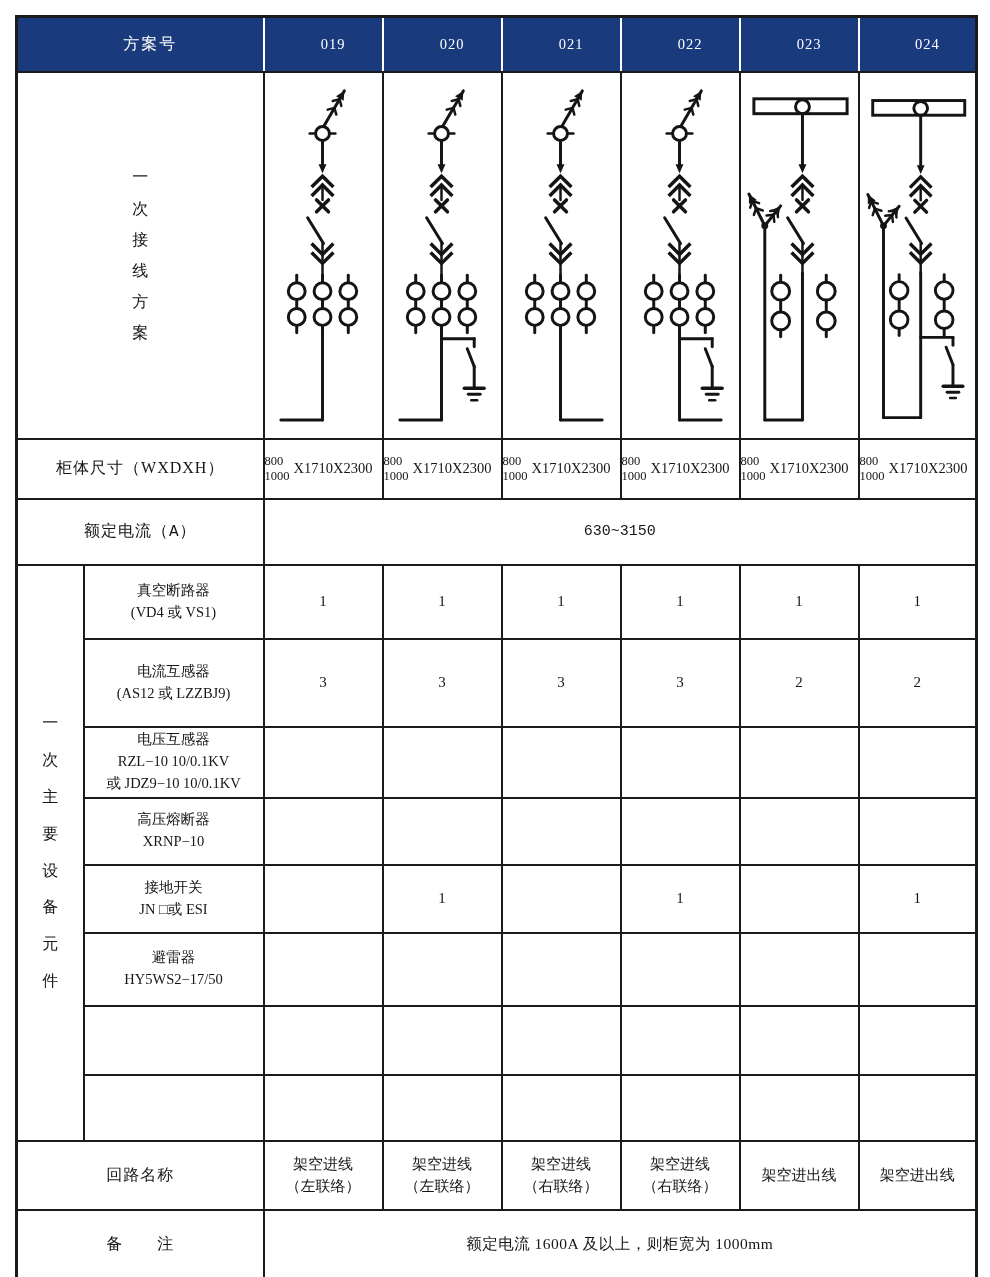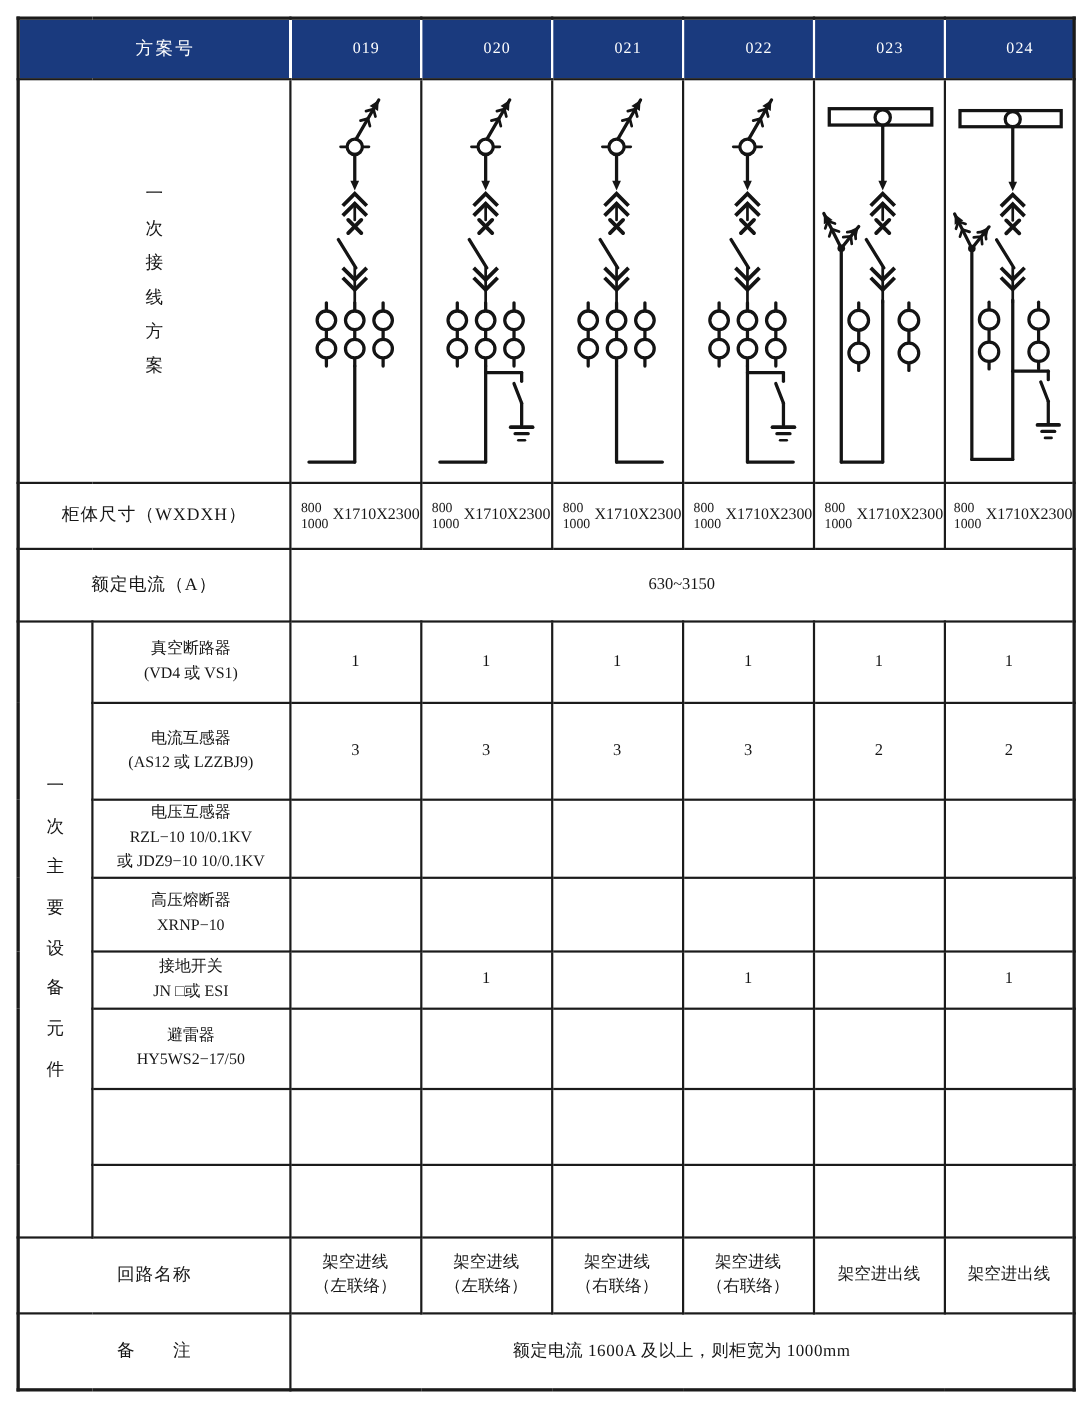--- a/index.html
+++ b/index.html
@@ -22,24 +22,24 @@
   }
   th.hdr.num{font-size:14.5px;letter-spacing:1px;}
   
   tr.r-diagram{height:367px;}
   td.diagcell svg{display:block;width:100%;height:100%;}
   .vtext span{display:block;font-size:16px;line-height:1.95;letter-spacing:0;}
   .vcell span{display:block;font-size:16px;line-height:2.3;}
   
   .lbl{font-size:16px;letter-spacing:1px;}
   tr.r-cab{height:60px;}
-  tr.r-rated{height:66px;}
+  tr.r-rated{height:66px;font-family:Liberation Mono, monospace;}
   tr.r-circuit{height:69px;}
   tr.r-remark{height:70px;}
-  .cabval{display:flex;align-items:center;justify-content:flex-end;gap:4px;}
+  .cabval{display:flex;align-items:center;justify-content:flex-start;gap:4px;}
   .frac{display:inline-flex;flex-direction:column;align-items:flex-start;font-size:12.5px;line-height:1.2;}
   .sfx{font-size:14.5px;}
   .eqname{font-size:14.5px;line-height:1.5;}
   .num{font-size:15px;}
   .twoline div{font-size:15px;line-height:1.5;}
   .remarkval{font-size:15.5px;letter-spacing:0.5px;}
 </style>
 </head>
 <body>
 
@@ -426,21 +426,21 @@
           <div>高压熔断器</div>
           <div>XRNP−10</div>
         </td>
         <td class="num"></td>
         <td class="num"></td>
         <td class="num"></td>
         <td class="num"></td>
         <td class="num"></td>
         <td class="num"></td>
       </tr>
-      <tr class="r-eq" style="height:52px">
+      <tr class="r-eq" style="height:68px">
         <td class="eqname">
           <div>接地开关</div>
           <div>JN □或 ESI</div>
         </td>
         <td class="num"></td>
         <td class="num">1</td>
         <td class="num"></td>
         <td class="num">1</td>
         <td class="num"></td>
         <td class="num">1</td>

